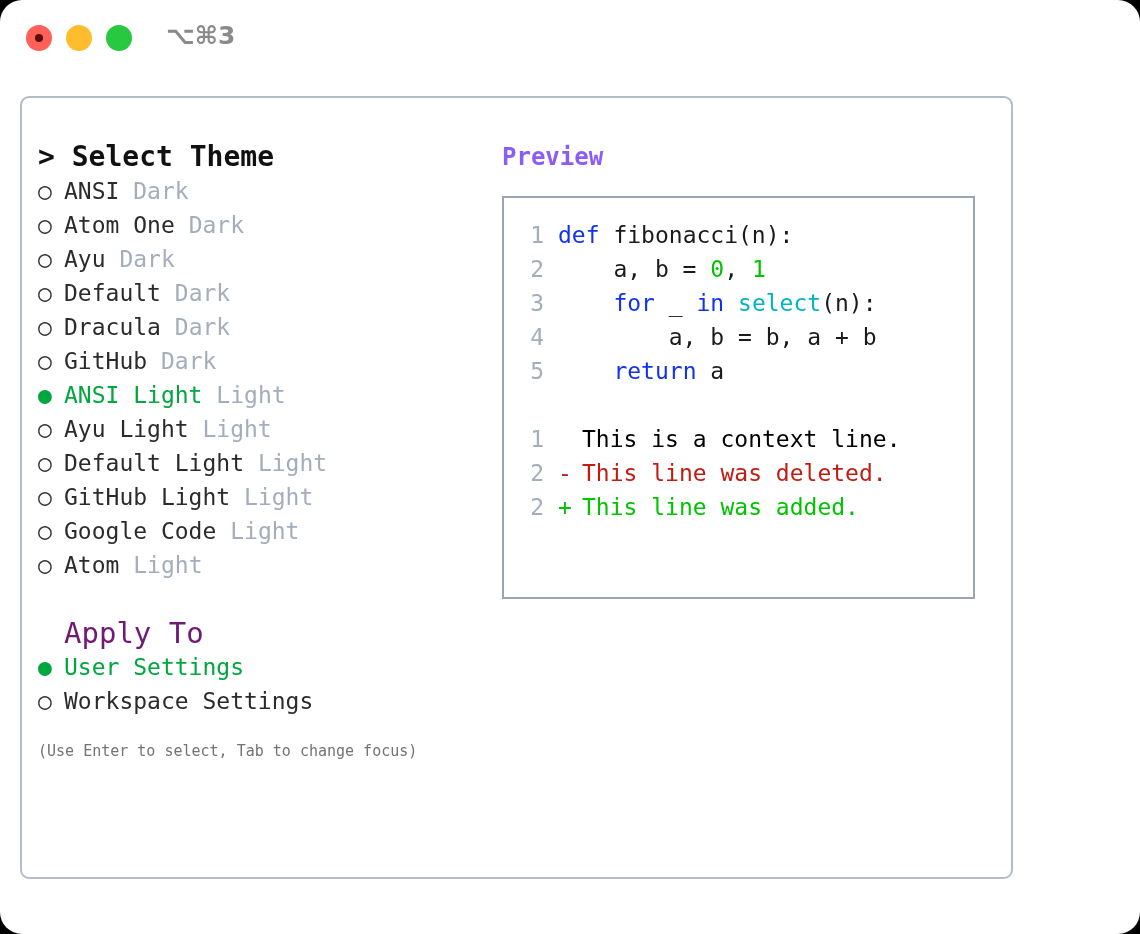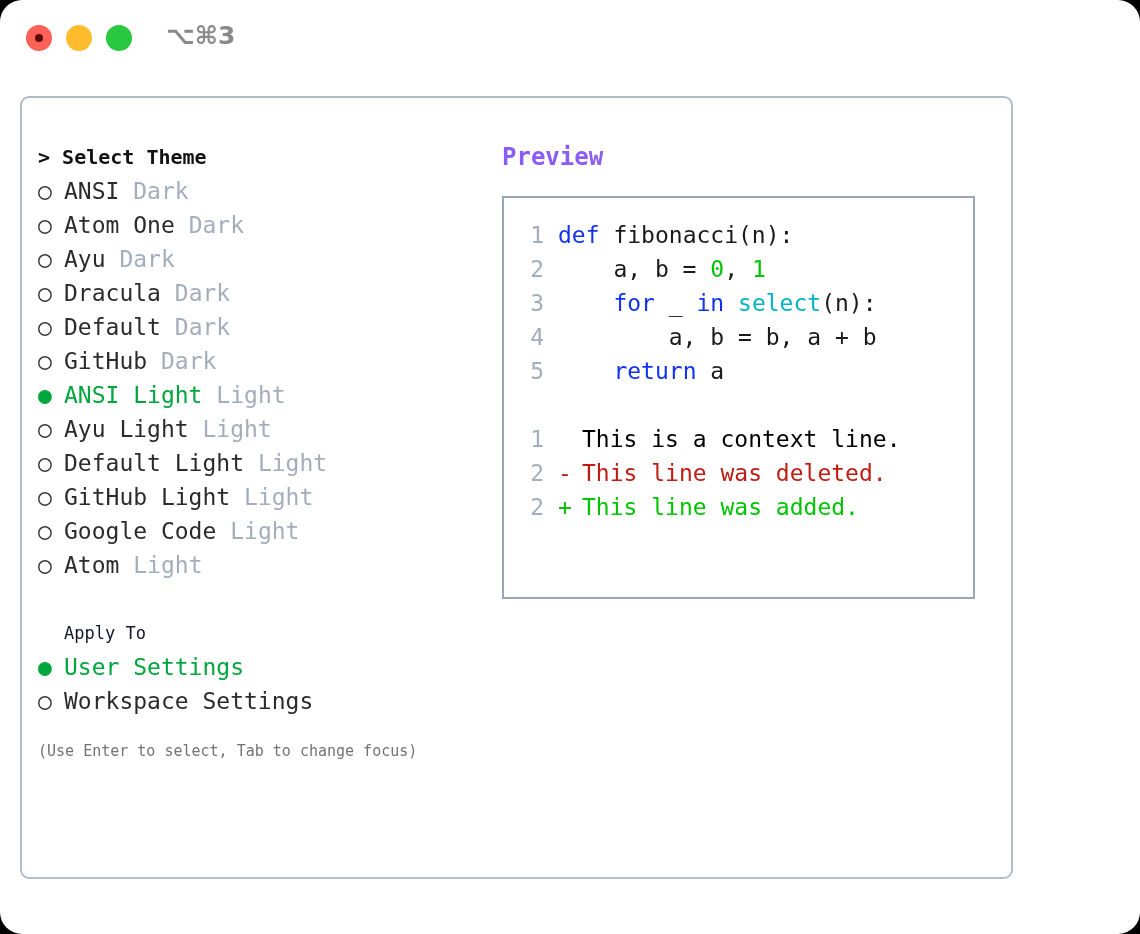--- a/index.html
+++ b/index.html
@@ -92,21 +92,21 @@
     left: 16px;
     top: 42px;
     width: 450px;
   }
 
   .mono {
     font-family: "DejaVu Sans Mono", monospace;
   }
 
   .header-row {
-    font-size: 20px;
+    font-size: 28px;
     font-weight: bold;
     color: #111111;
     line-height: 34px;
     white-space: pre;
   }
 
   .opt-row {
     font-size: 23px;
     line-height: 34px;
     color: #2b2b2b;
@@ -119,23 +119,23 @@
   }
   .bullet-on  { color: #00a63e; }
   .bullet-off { color: #3a3a3a; }
   .opt-name     { color: #2b2b2b; text-align: center; }
   .opt-name-sel { color: #00a63e; }
   .opt-tag      { color: #a3adbb; }
 
   .section-gap { height: 34px; }
 
   .section-label {
-    font-size: 17px;
-    line-height: 34px;
-    color: #0f172a;
+    font-size: 29px;
+    line-height: 34px;
+    color: #701a75;
     white-space: pre;
     padding-left: 26px;
   }
 
   .hint {
     margin-top: 16px;
     font-size: 15px;
     line-height: 34px;
     color: #737373;
     width: 410px;
@@ -205,22 +205,22 @@
     <div class="columns">
 
       <div class="left-col">
 
         <div class="header-row mono"><span>&gt;</span><span> </span><span>Select Theme</span></div>
 
         <div id="theme-list">
             <div class="opt-row mono"><span class="bullet bullet-off">○</span><span class="opt-name">ANSI</span> <span class="opt-tag">Dark</span></div>
             <div class="opt-row mono"><span class="bullet bullet-off">○</span><span class="opt-name">Atom One</span> <span class="opt-tag">Dark</span></div>
             <div class="opt-row mono"><span class="bullet bullet-off">○</span><span class="opt-name">Ayu</span> <span class="opt-tag">Dark</span></div>
+            <div class="opt-row mono"><span class="bullet bullet-off">○</span><span class="opt-name">Default</span> <span class="opt-tag">Dark</span></div>
             <div class="opt-row mono"><span class="bullet bullet-off">○</span><span class="opt-name">Dracula</span> <span class="opt-tag">Dark</span></div>
-            <div class="opt-row mono"><span class="bullet bullet-off">○</span><span class="opt-name">Default</span> <span class="opt-tag">Dark</span></div>
             <div class="opt-row mono"><span class="bullet bullet-off">○</span><span class="opt-name">GitHub</span> <span class="opt-tag">Dark</span></div>
             <div class="opt-row mono"><span class="bullet bullet-on">●</span><span class="opt-name-sel">ANSI Light</span> <span class="opt-tag">Light</span></div>
             <div class="opt-row mono"><span class="bullet bullet-off">○</span><span class="opt-name">Ayu Light</span> <span class="opt-tag">Light</span></div>
             <div class="opt-row mono"><span class="bullet bullet-off">○</span><span class="opt-name">Default Light</span> <span class="opt-tag">Light</span></div>
             <div class="opt-row mono"><span class="bullet bullet-off">○</span><span class="opt-name">GitHub Light</span> <span class="opt-tag">Light</span></div>
             <div class="opt-row mono"><span class="bullet bullet-off">○</span><span class="opt-name">Google Code</span> <span class="opt-tag">Light</span></div>
             <div class="opt-row mono"><span class="bullet bullet-off">○</span><span class="opt-name">Atom</span> <span class="opt-tag">Light</span></div>
           </div>
 
         <div class="section-gap"></div>

